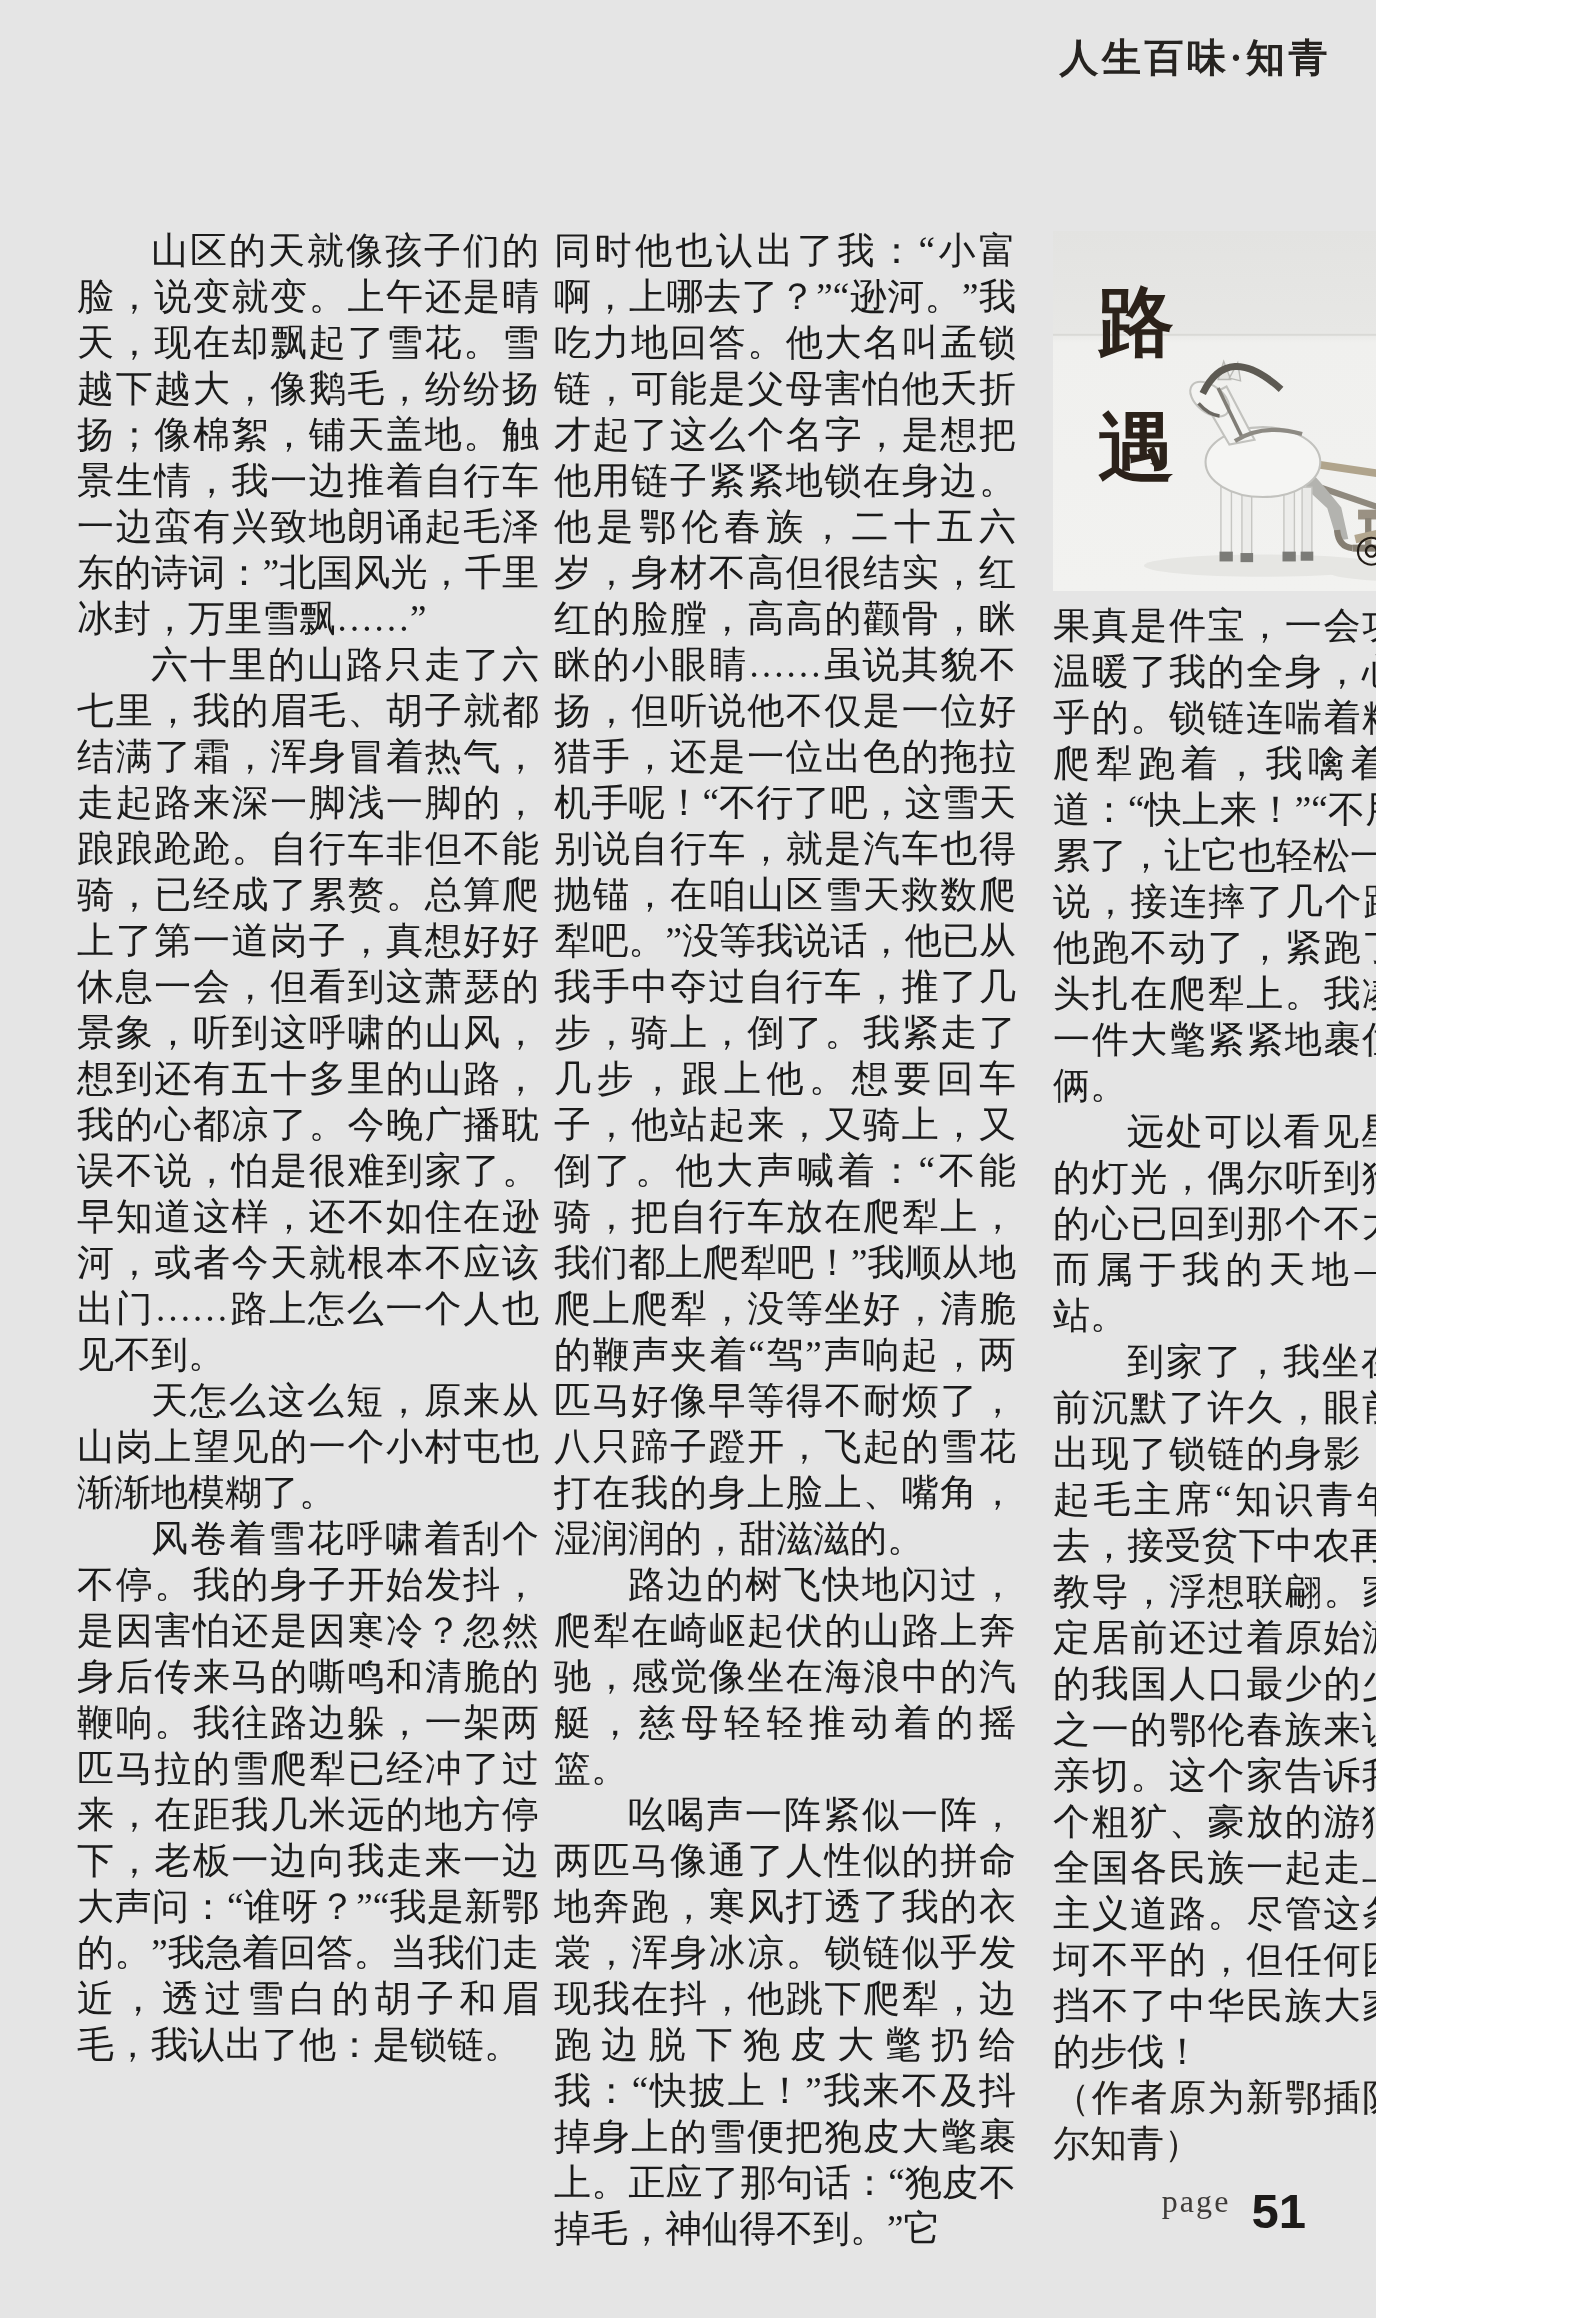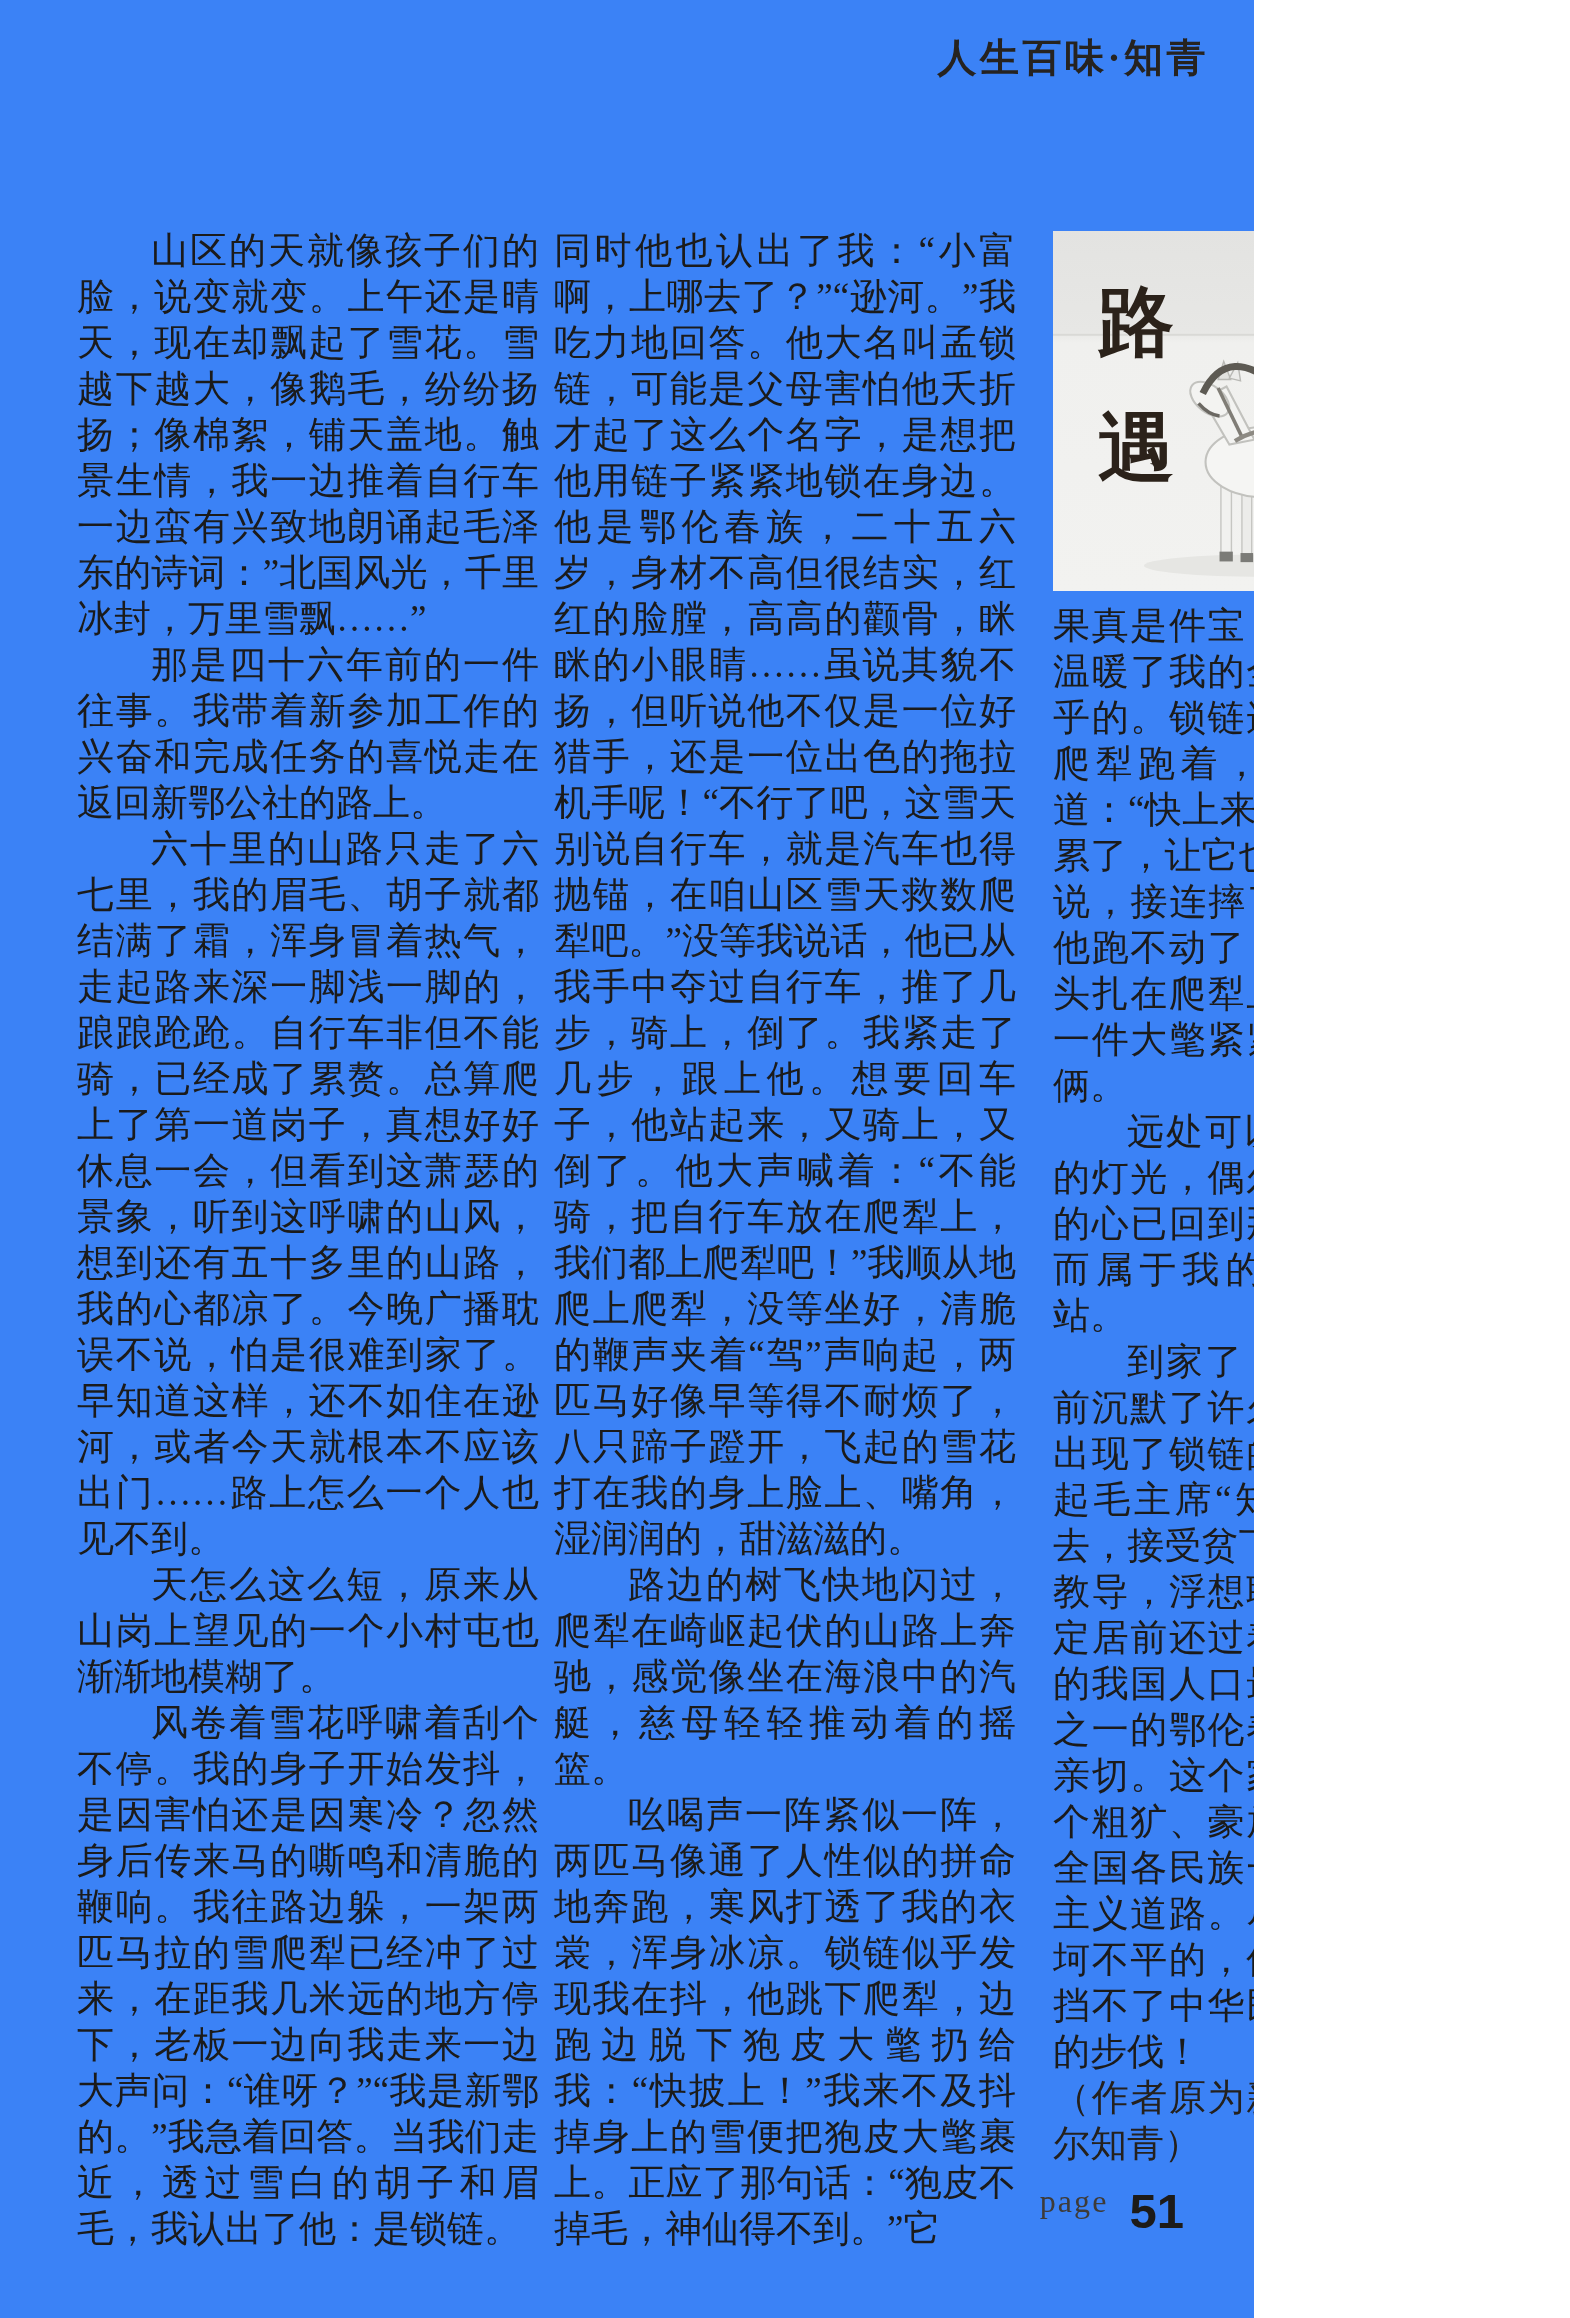--- a/index.html
+++ b/index.html
@@ -1,20 +1,20 @@
 <!DOCTYPE html>
 <html style="font-size:11.2px"><head>
 <meta charset="utf-8">
 <style>
   html,body{margin:0;padding:0;background:#ffffff;}
   .page{
     position:relative;
-    width:1254px;
+    width:1376px;
     height:2319px;
-    background:#3b82f6;
+    background:#e5e5e5;
     font-family:"Liberation Serif","DejaVu Serif",serif;
     color:#1b1b1b;
     overflow:hidden;
   }
   .section-header{
     position:absolute;
     top:31px;
     right:45px;
     font-size:39px;
     font-weight:600;
@@ -88,21 +88,20 @@
 </style>
 </head>
 <body>
 
 <div class="page">
 
   <div class="section-header">人生百味·知青</div>
 
   <div class="col col1">
     <p>山区的天就像孩子们的脸，说变就变。上午还是晴天，现在却飘起了雪花。雪越下越大，像鹅毛，纷纷扬扬；像棉絮，铺天盖地。触景生情，我一边推着自行车一边蛮有兴致地朗诵起毛泽东的诗词：”北国风光，千里冰封，万里雪飘……”</p>
-    <p>那是四十六年前的一件往事。我带着新参加工作的兴奋和完成任务的喜悦走在返回新鄂公社的路上。</p>
     <p>六十里的山路只走了六七里，我的眉毛、胡子就都结满了霜，浑身冒着热气，走起路来深一脚浅一脚的，踉踉跄跄。自行车非但不能骑，已经成了累赘。总算爬上了第一道岗子，真想好好休息一会，但看到这萧瑟的景象，听到这呼啸的山风，想到还有五十多里的山路，我的心都凉了。今晚广播耽误不说，怕是很难到家了。早知道这样，还不如住在逊河，或者今天就根本不应该出门……路上怎么一个人也见不到。</p>
     <p>天怎么这么短，原来从山岗上望见的一个小村屯也渐渐地模糊了。</p>
     <p>风卷着雪花呼啸着刮个不停。我的身子开始发抖，是因害怕还是因寒冷？忽然身后传来马的嘶鸣和清脆的鞭响。我往路边躲，一架两匹马拉的雪爬犁已经冲了过来，在距我几米远的地方停下，老板一边向我走来一边大声问：“谁呀？”“我是新鄂的。”我急着回答。当我们走近，透过雪白的胡子和眉毛，我认出了他：是锁链。</p>
   </div>
 
   <div class="col col2">
     <p class="cont">同时他也认出了我：“小富啊，上哪去了？”“逊河。”我吃力地回答。他大名叫孟锁链，可能是父母害怕他夭折才起了这么个名字，是想把他用链子紧紧地锁在身边。他是鄂伦春族，二十五六岁，身材不高但很结实，红红的脸膛，高高的颧骨，眯眯的小眼睛……虽说其貌不扬，但听说他不仅是一位好猎手，还是一位出色的拖拉机手呢！“不行了吧，这雪天别说自行车，就是汽车也得抛锚，在咱山区雪天救数爬犁吧。”没等我说话，他已从我手中夺过自行车，推了几步，骑上，倒了。我紧走了几步，跟上他。想要回车子，他站起来，又骑上，又倒了。他大声喊着：“不能骑，把自行车放在爬犁上，我们都上爬犁吧！”我顺从地爬上爬犁，没等坐好，清脆的鞭声夹着“驾”声响起，两匹马好像早等得不耐烦了，八只蹄子蹬开，飞起的雪花打在我的身上脸上、嘴角，湿润润的，甜滋滋的。</p>
     <p>路边的树飞快地闪过，爬犁在崎岖起伏的山路上奔驰，感觉像坐在海浪中的汽艇，慈母轻轻推动着的摇篮。</p>
     <p>吆喝声一阵紧似一阵，两匹马像通了人性似的拼命地奔跑，寒风打透了我的衣裳，浑身冰凉。锁链似乎发现我在抖，他跳下爬犁，边跑边脱下狍皮大氅扔给我：“快披上！”我来不及抖掉身上的雪便把狍皮大氅裹上。正应了那句话：“狍皮不掉毛，神仙得不到。”它</p>
   </div>

